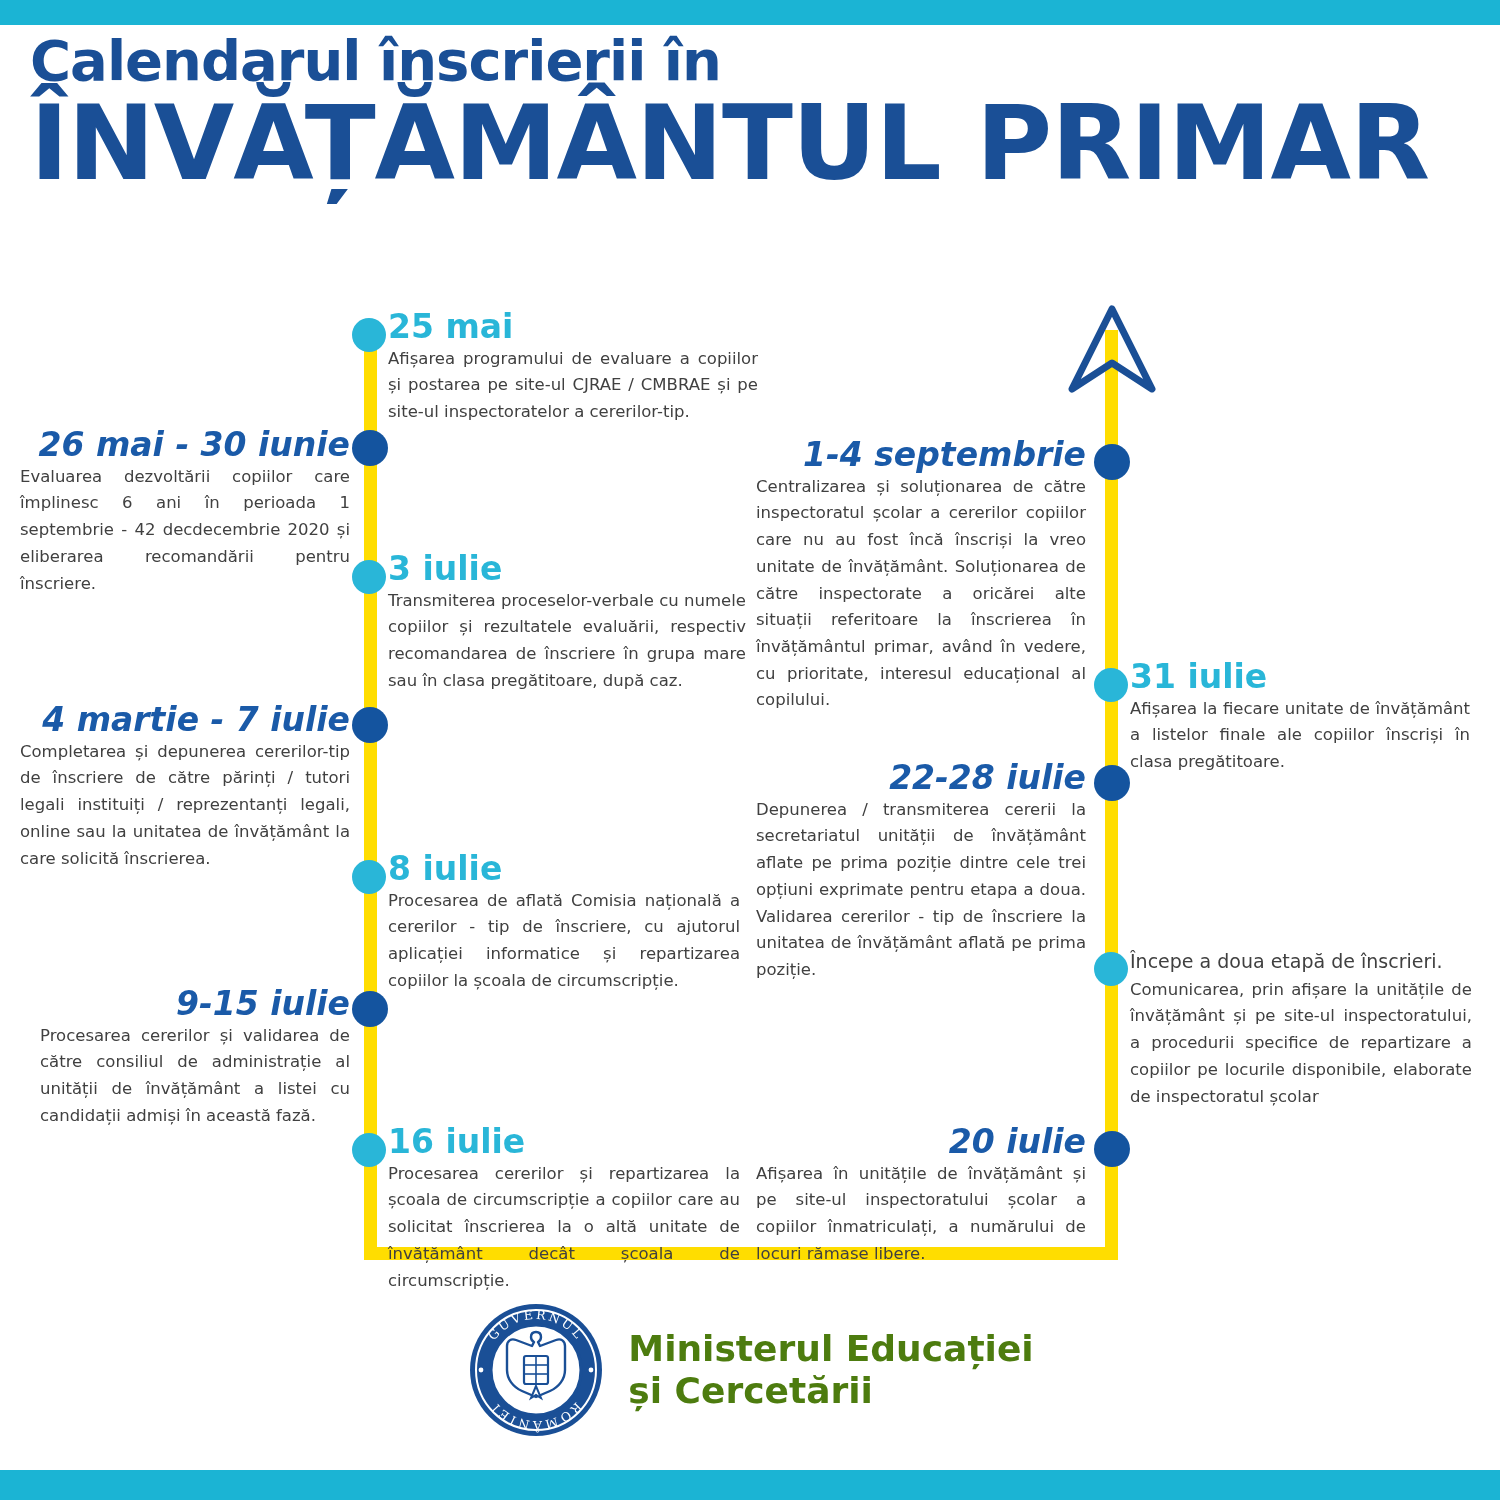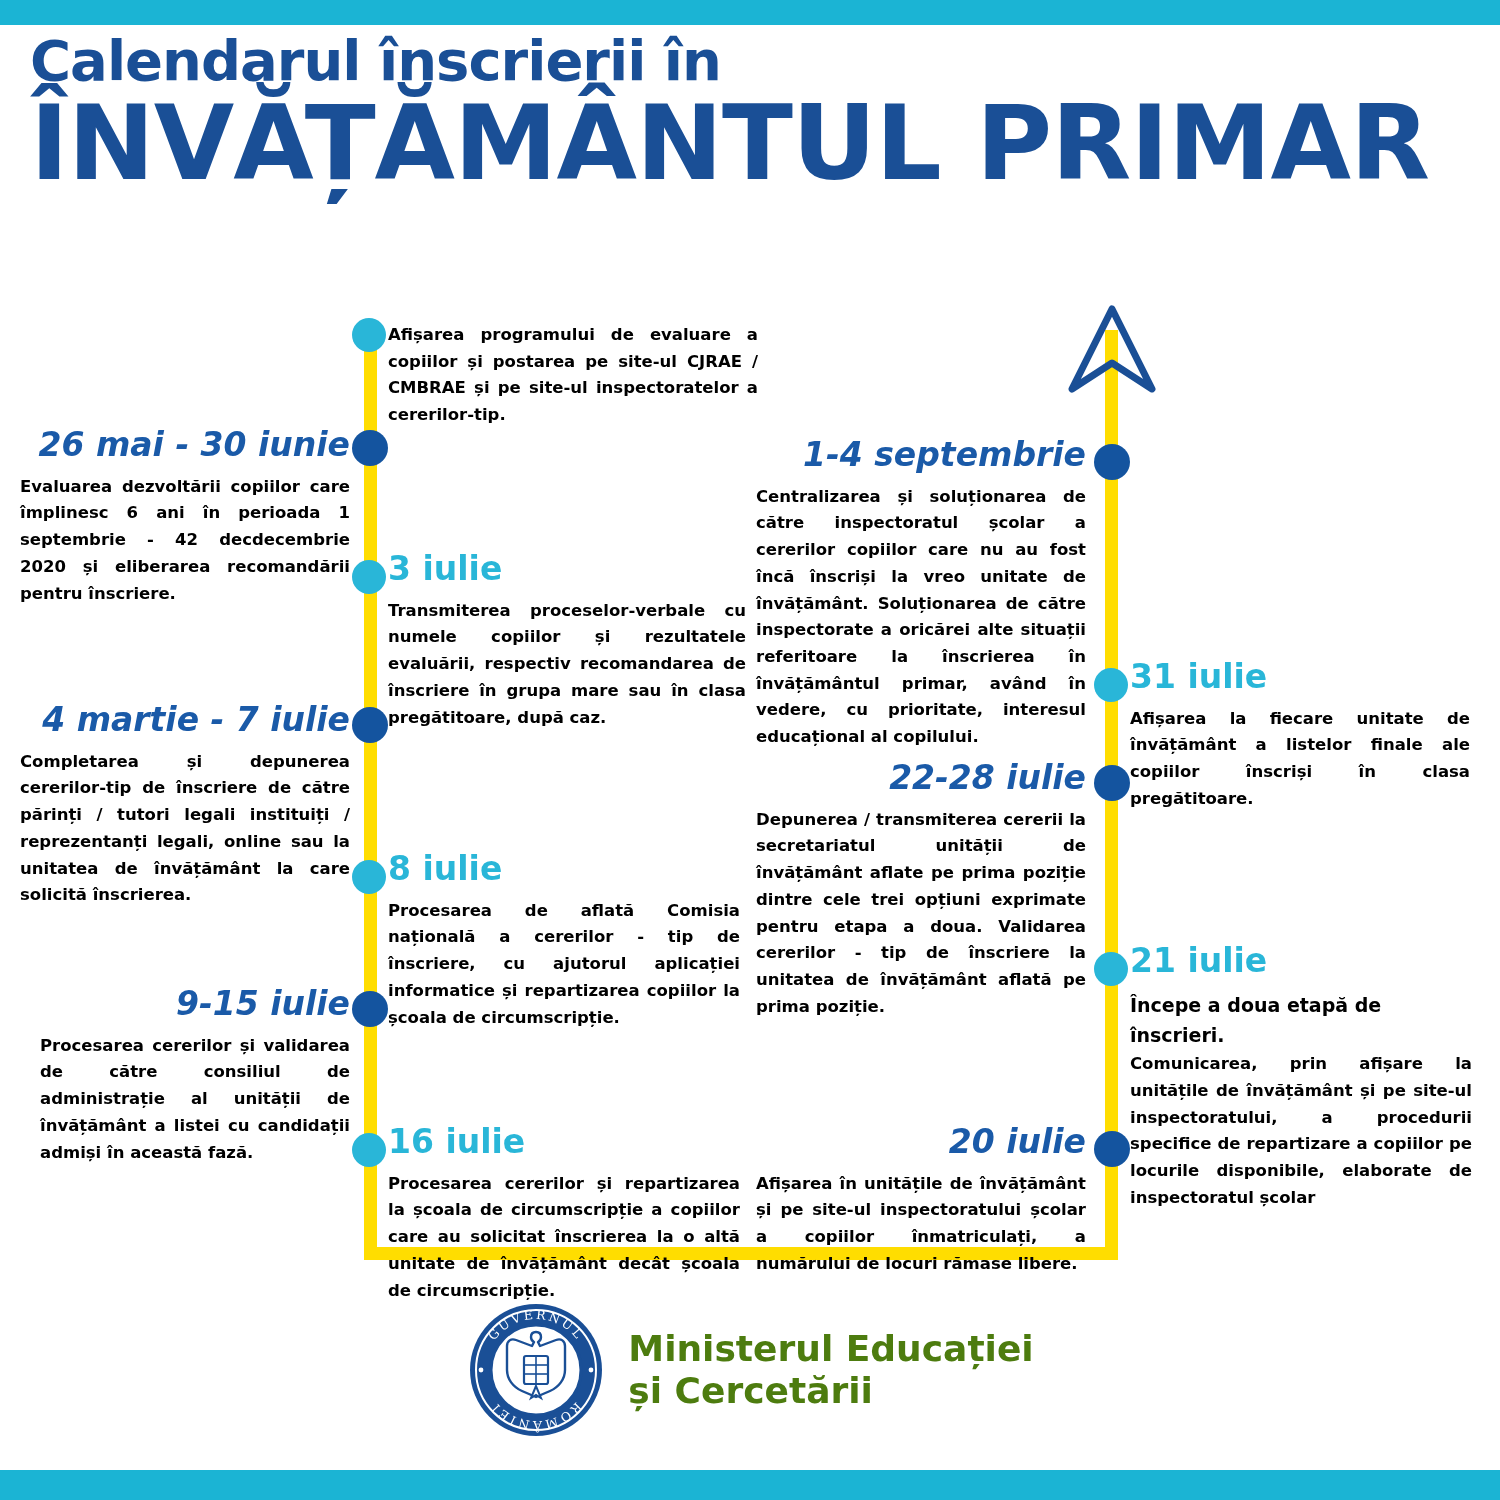--- a/index.html
+++ b/index.html
@@ -36,23 +36,23 @@
   .dot-blue{background:#14549f;}
 
   
   .entry{position:absolute;}
   .entry .date{
     font-weight:bold;line-height:1.02;white-space:nowrap;
   }
   .date-cyan{color:#29b6d8;font-size:33px;}
   .date-blue{color:#1a5aa8;font-size:33px;}
   .entry .body{
-    color:#000000;font-size:16.5px;line-height:1.62;
-    font-weight:bold;text-align:justify;
-    text-justify:inter-word;margin-top:12px;
+    color:#404040;font-size:16.5px;line-height:1.62;
+    font-weight:normal;text-align:justify;
+    text-justify:inter-word;margin-top:2px;
   }
   .entry .body .lead{font-size:19px;display:block;text-align:left;}
   .align-right .date{text-align:right;font-style:italic;}
   .align-left  .date{text-align:left;}
 
   
   .footer{position:absolute;left:0;top:1300px;width:1500px;
           display:flex;align-items:center;justify-content:center;gap:22px;}
   .seal{width:140px;height:140px;flex:0 0 140px;}
   .ministry{color:#4d7c0f;font-size:36px;font-weight:bold;line-height:1.18;}
@@ -73,20 +73,21 @@
 <div class="rail rail-bottom"></div>
 
 <div class="arrow">
   <svg width="88" height="95" viewBox="0 0 88 95">
     <path d="M44 4 L84 84 L44 58 L4 84 Z" fill="none" stroke="#1a4f96" stroke-width="7" stroke-linejoin="round" stroke-linecap="round"></path>
   </svg>
 </div>
 
 <div class="dot dot-cyan" style="left:352px;top:318px;width:34px;height:34px;"></div>
 <div class="entry align-left" style="left:388px;top:310px;width:370px;">
+  <div class="date date-cyan">25 mai</div>
   <div class="body">Afișarea programului de evaluare a copiilor și postarea pe site-ul CJRAE / CMBRAE și pe site-ul inspectoratelor a cererilor-tip.</div>
 </div>
 
 <div class="dot dot-blue" style="left:352px;top:430px;width:36px;height:36px;"></div>
 <div class="entry align-right" style="left:20px;top:428px;width:330px;">
   <div class="date date-blue">26 mai - 30 iunie</div>
   <div class="body">Evaluarea dezvoltării copiilor care împlinesc 6 ani în perioada 1 septembrie - 42 decdecembrie 2020 și eliberarea recomandării pentru înscriere.</div>
 </div>
 
 <div class="dot dot-cyan" style="left:352px;top:560px;width:34px;height:34px;"></div>
@@ -132,21 +133,20 @@
 </div>
 
 <div class="dot dot-blue" style="left:1094px;top:765px;width:36px;height:36px;"></div>
 <div class="entry align-right" style="left:756px;top:761px;width:330px;">
   <div class="date date-blue">22-28 iulie</div>
   <div class="body">Depunerea / transmiterea cererii la secretariatul unității de învățământ aflate pe prima poziție dintre cele trei opțiuni exprimate pentru etapa a doua. Validarea cererilor - tip de înscriere la unitatea de învățământ aflată pe prima poziție.</div>
 </div>
 
 <div class="dot dot-cyan" style="left:1094px;top:952px;width:34px;height:34px;"></div>
 <div class="entry align-left" style="left:1130px;top:944px;width:342px;">
-  <div class="date date-cyan">21 iulie</div>
   <div class="body">
     <span class="lead">Începe a doua etapă de înscrieri.</span>
     <span>Comunicarea, prin afișare la unitățile de învățământ și pe site-ul inspectoratului, a procedurii specifice de repartizare a copiilor pe locurile disponibile, elaborate de inspectoratul școlar</span>
   </div>
 </div>
 
 <div class="dot dot-blue" style="left:1094px;top:1131px;width:36px;height:36px;"></div>
 <div class="entry align-right" style="left:756px;top:1125px;width:330px;">
   <div class="date date-blue">20 iulie</div>
   <div class="body">Afișarea în unitățile de învățământ și pe site-ul inspectoratului școlar a copiilor înmatriculați, a numărului de locuri rămase libere.</div>

